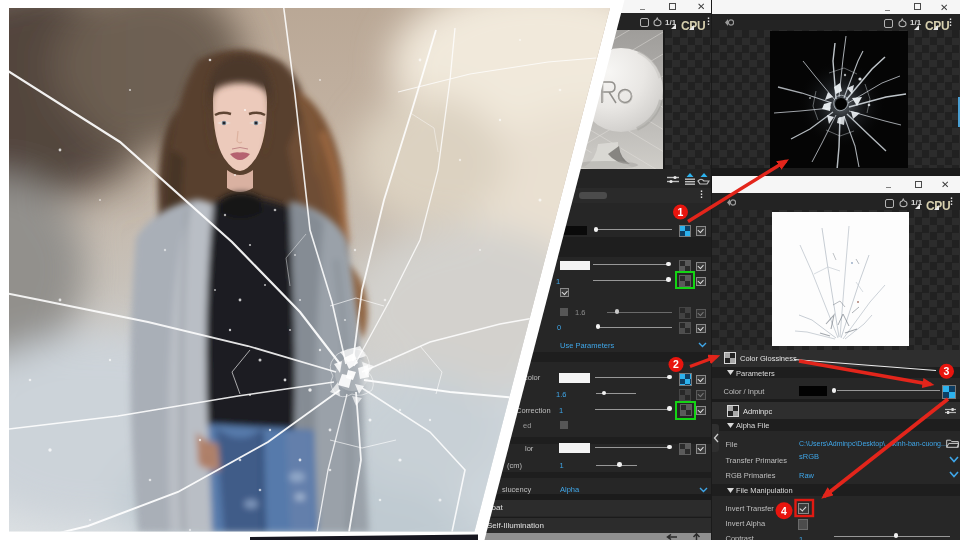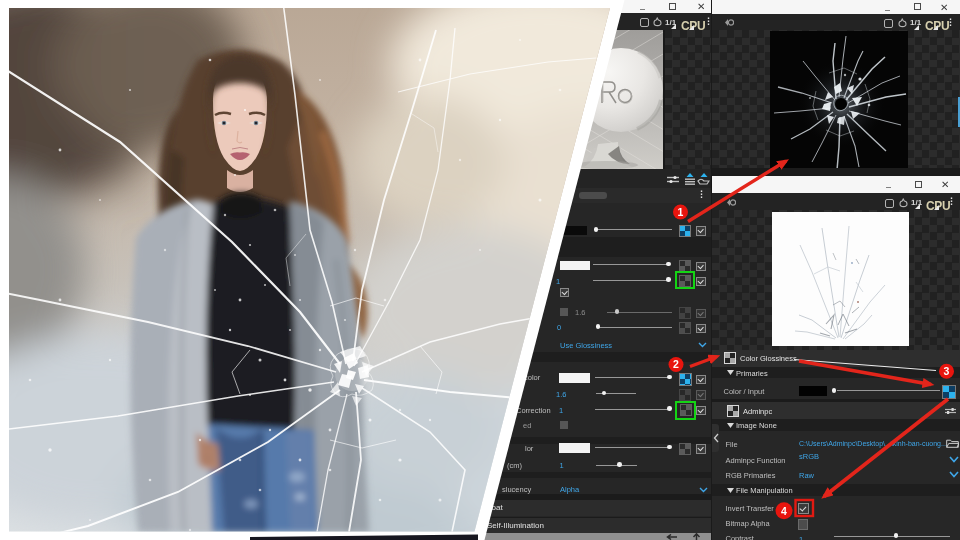--- a/index.html
+++ b/index.html
@@ -154,21 +154,21 @@
 <div class="sdot" style="left:614.7px;top:309.2px;background:#c8c8c8;"></div>
 <div class="texbtn" style="left:679px;top:307px;opacity:0.55;"></div>
 <div class="chk dim" style="left:696px;top:308.5px;"></div>
 
 <div class="lbl blue" style="left:557px;top:323px;">0</div>
 <div class="sline" style="left:598px;top:326.5px;width:74px;"></div>
 <div class="sdot" style="left:595.7px;top:324.2px;"></div>
 <div class="texbtn" style="left:679px;top:322px;opacity:0.75;"></div>
 <div class="chk" style="left:696px;top:323.5px;"></div>
 
-<div class="lbl blue" style="left:560px;top:340.5px;">Use Glossiness</div>
+<div class="lbl blue" style="left:560px;top:340.5px;">Use Parameters</div>
 <svg class="abs" style="left:698px;top:342px;" width="9" height="6">
       <path d="M1 1 L4.5 4.5 L8 1" stroke="#3fa6e8" stroke-width="1.4" fill="none"></path>
     </svg>
 
 <div class="abs" style="left:460px;top:352px;width:252px;height:10px;background:#1e1e1e;"></div>
 
 <div class="lbl" style="left:524px;top:373px;">color</div>
 <div class="swatch" style="left:559px;top:372.5px;width:31px;background:#f4f4f4;height:10px;"></div>
 <div class="sline" style="left:595px;top:377px;width:75px;"></div>
 <div class="sdot" style="left:667px;top:374.7px;"></div>
@@ -352,64 +352,64 @@
 </div>
 
 <div class="abs" style="left:712px;top:349.5px;width:248px;height:190.5px;background:#272727;"></div>
 <div class="hdr" style="left:712px;top:349.5px;width:248px;height:17px;"></div>
 <div class="cicon" style="left:723.5px;top:352px;"></div>
 <div class="lbl" style="left:740px;top:353.5px;color:#e2e2e2;">Color Glossiness</div>
 <div class="band" style="left:712px;top:366.5px;width:248px;height:11.5px;"></div>
 <svg class="abs" style="left:726.5px;top:370px;" width="7" height="5">
       <path d="M0 0 L7 0 L3.5 5 Z" fill="#d8d8d8"></path>
     </svg>
-<div class="lbl" style="left:736px;top:368.5px;color:#dadada;">Primaries</div>
+<div class="lbl" style="left:736px;top:368.5px;color:#dadada;">Parameters</div>
 <div class="lbl" style="left:723.5px;top:387px;">Color / Input</div>
 <div class="abs" style="left:798.5px;top:385.5px;width:28.5px;height:10px;background:#020202;"></div>
 <div class="sdot" style="left:831.7px;top:388.2px;"></div>
 <div class="sline" style="left:837px;top:390px;width:103px;"></div>
 <div class="texbtn bluet" style="left:941.5px;top:384.5px;width:12.5px;height:12.5px;background-size:12.5px 12.5px;"></div>
 <div class="abs" style="left:712px;top:399px;width:248px;height:3px;background:#1b1b1b;"></div>
 <div class="hdr" style="left:712px;top:402px;width:248px;height:17px;"></div>
 <div class="cicon" style="left:727px;top:404.5px;"></div>
 <div class="lbl" style="left:743px;top:406.5px;color:#e2e2e2;">Adminpc</div>
 <svg class="abs" style="left:945px;top:407.5px;" width="11" height="6">
       <line x1="0" y1="1.5" x2="11" y2="1.5" stroke="#b8b8b8" stroke-width="1.2"></line>
       <line x1="0" y1="4.5" x2="11" y2="4.5" stroke="#b8b8b8" stroke-width="1.2"></line>
       <rect x="6.5" y="0" width="2.2" height="3" fill="#d8d8d8"></rect>
       <rect x="2" y="3" width="2.2" height="3" fill="#d8d8d8"></rect>
     </svg>
 <div class="band" style="left:712px;top:419px;width:248px;height:12px;"></div>
 <svg class="abs" style="left:726.5px;top:422.5px;" width="7" height="5">
       <path d="M0 0 L7 0 L3.5 5 Z" fill="#d8d8d8"></path>
     </svg>
-<div class="lbl" style="left:736px;top:421px;color:#dadada;">Image None</div>
+<div class="lbl" style="left:736px;top:421px;color:#dadada;">Alpha File</div>
 <div class="lbl" style="left:725.5px;top:439.5px;">File</div>
 <div class="lbl blue" style="left:799px;top:439.5px;font-size:7px;">C:\Users\Adminpc\Desktop\...\kinh-ban-cuong...</div>
 <svg class="abs" style="left:945.5px;top:439px;" width="13" height="9" viewBox="0 0 13 9">
       <path d="M0.7 8.3 L0.7 1.2 L4.5 1.2 L5.7 2.6 L12.3 2.6 L12.3 8.3 Z M0.7 8.3 L2.8 4.4 L13 4.4 L11 8.3" fill="none" stroke="#cccccc" stroke-width="1"></path>
     </svg>
-<div class="lbl" style="left:725.5px;top:455.5px;">Adminpc Function</div>
+<div class="lbl" style="left:725.5px;top:455.5px;">Transfer Primaries</div>
 <div class="lbl blue" style="left:799px;top:452px;">sRGB</div>
 <svg class="abs" style="left:949px;top:456px;" width="10" height="7">
       <path d="M1 1 L5 5.5 L9 1" stroke="#3fa6e8" stroke-width="1.6" fill="none"></path>
     </svg>
 <div class="lbl" style="left:725.5px;top:470.5px;">RGB Primaries</div>
 <div class="lbl blue" style="left:799px;top:470.5px;">Raw</div>
 <svg class="abs" style="left:949px;top:471px;" width="10" height="7">
       <path d="M1 1 L5 5.5 L9 1" stroke="#3fa6e8" stroke-width="1.6" fill="none"></path>
     </svg>
 <div class="band" style="left:712px;top:484px;width:248px;height:11.5px;"></div>
 <svg class="abs" style="left:726.5px;top:487.5px;" width="7" height="5">
       <path d="M0 0 L7 0 L3.5 5 Z" fill="#d8d8d8"></path>
     </svg>
 <div class="lbl" style="left:736px;top:486px;color:#dadada;">File Manipulation</div>
 <div class="lbl" style="left:725.5px;top:504px;">Invert Transfer</div>
 <div class="chk big" style="left:797.5px;top:503px;width:9px;height:9px;"></div>
-<div class="lbl" style="left:725.5px;top:519px;">Bitmap Alpha</div>
+<div class="lbl" style="left:725.5px;top:519px;">Invert Alpha</div>
 <div class="abs" style="left:797.5px;top:519px;width:8.5px;height:8.5px;background:#4c4c4c;border:1px solid #6a6a6a;"></div>
 <div class="lbl" style="left:725.5px;top:534px;">Contrast</div>
 <div class="lbl blue" style="left:799px;top:534.5px;">1</div>
 <div class="sline" style="left:834px;top:535.5px;width:116px;"></div>
 <div class="sdot" style="left:893.7px;top:533.2px;"></div>
 
 <div class="abs" style="left:712px;top:424px;width:7px;height:28px;background:#2f2f2f;border-radius:0 3px 3px 0;"></div>
 <svg class="abs" style="left:713px;top:433px;" width="6" height="10">
       <path d="M5 1 L1.5 5 L5 9" stroke="#cccccc" stroke-width="1.3" fill="none"></path>
     </svg>

